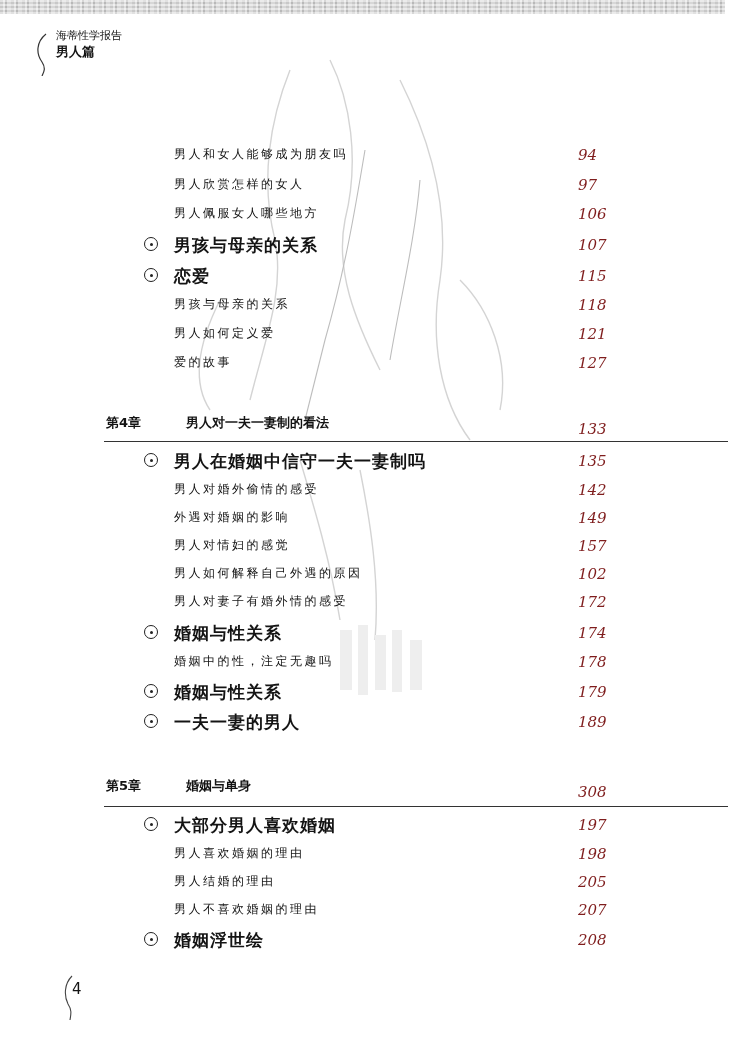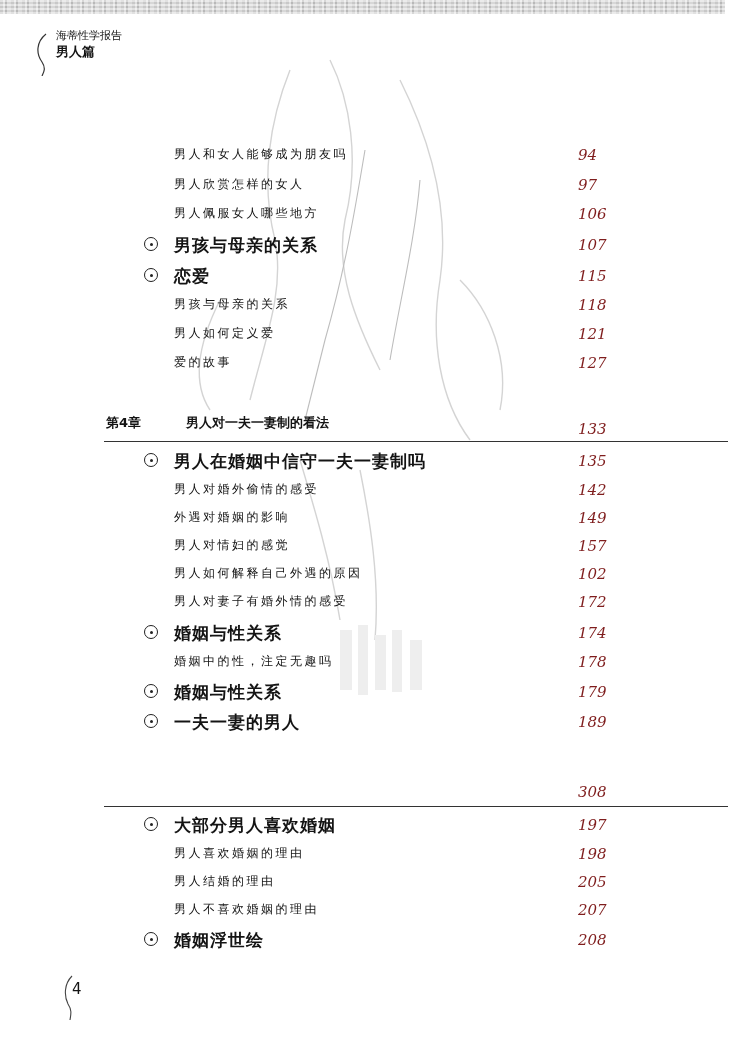--- a/index.html
+++ b/index.html
@@ -179,20 +179,23 @@
     <span class="text">婚姻与性关系</span>
     <span class="page">179</span>
   </div>
   <div class="row sec" style="top:713px">
     <span class="bullet"></span>
     <span class="text">一夫一妻的男人</span>
     <span class="page">189</span>
   </div>
 
   <div class="row chap" style="top:781px">
+    <span class="text">
+      <span class="chap-num">第5章</span><span>婚姻与单身</span>
+    </span>
     <span class="page">308</span>
   </div>
   <div class="rule" style="top:806px"></div>
 
   <div class="row sec" style="top:816px">
     <span class="bullet"></span>
     <span class="text">大部分男人喜欢婚姻</span>
     <span class="page">197</span>
   </div>
   <div class="row sub" style="top:845px">

